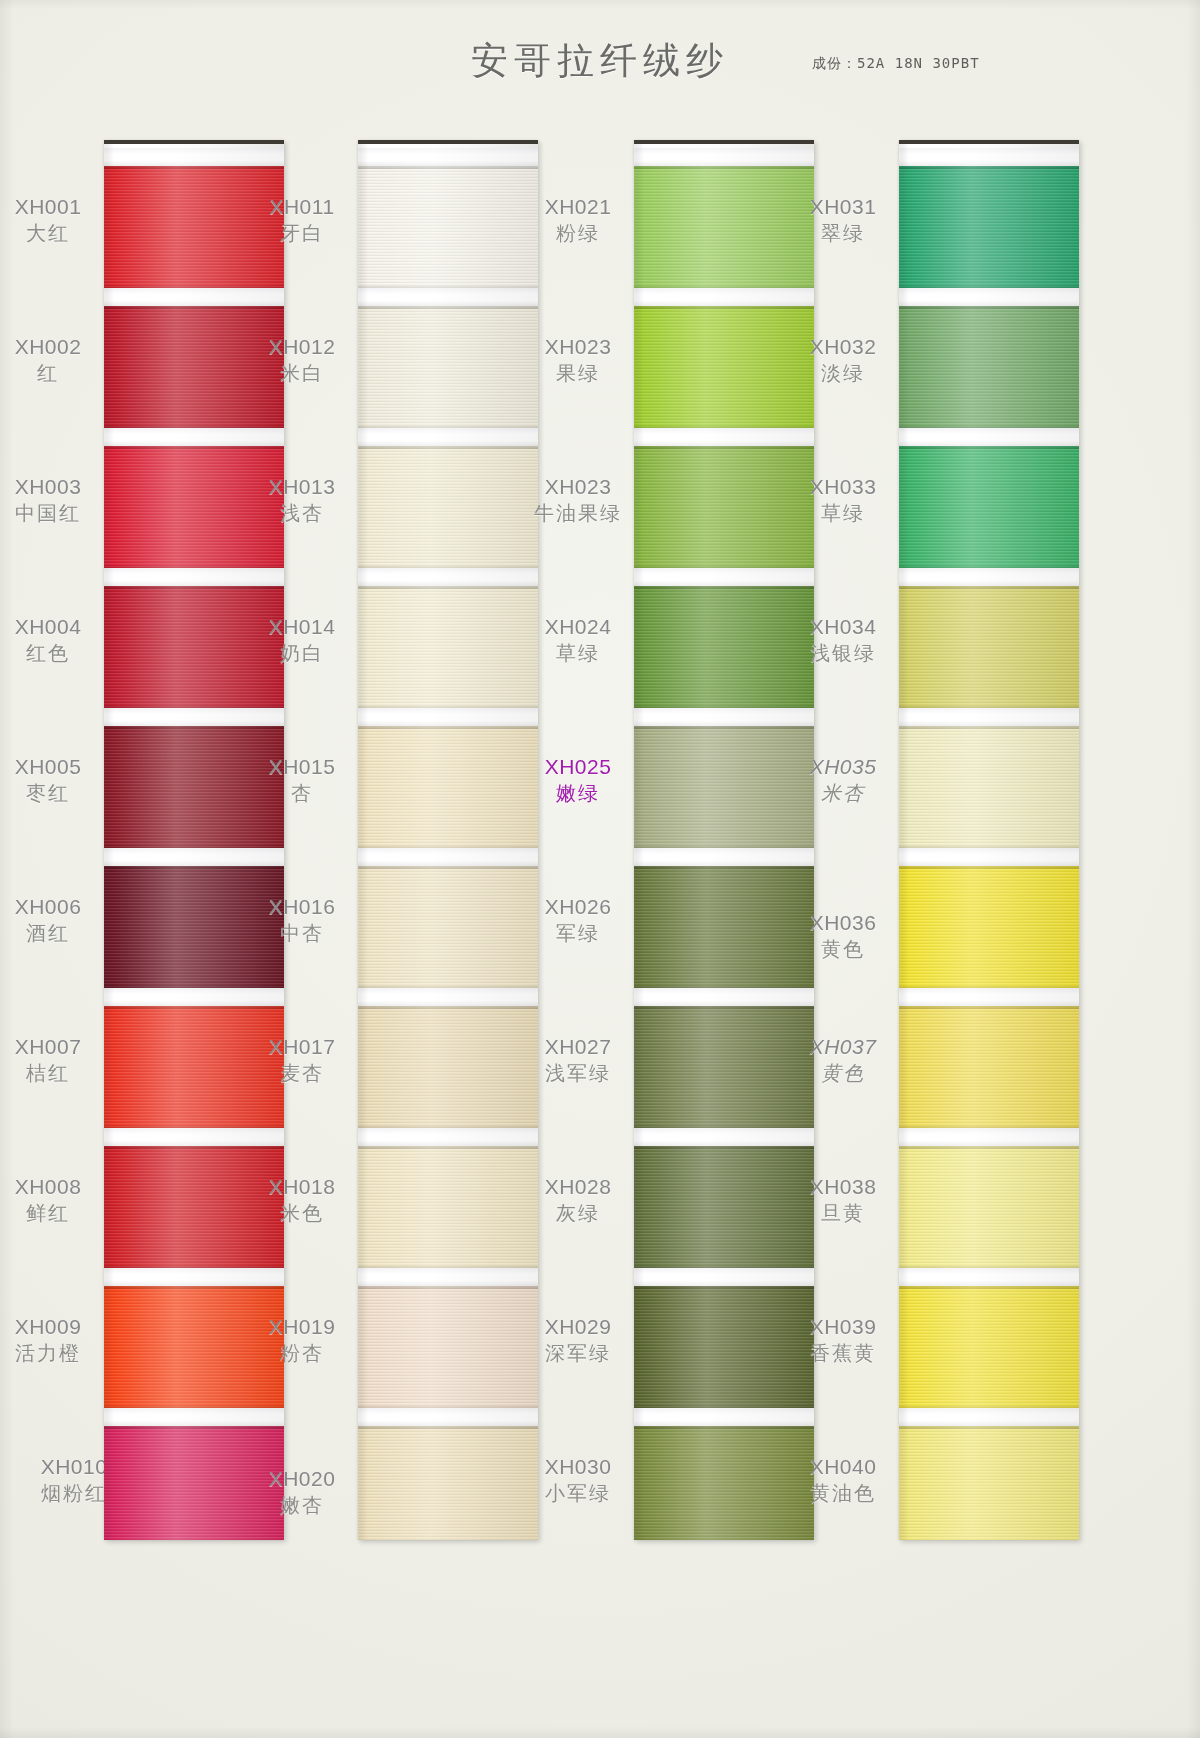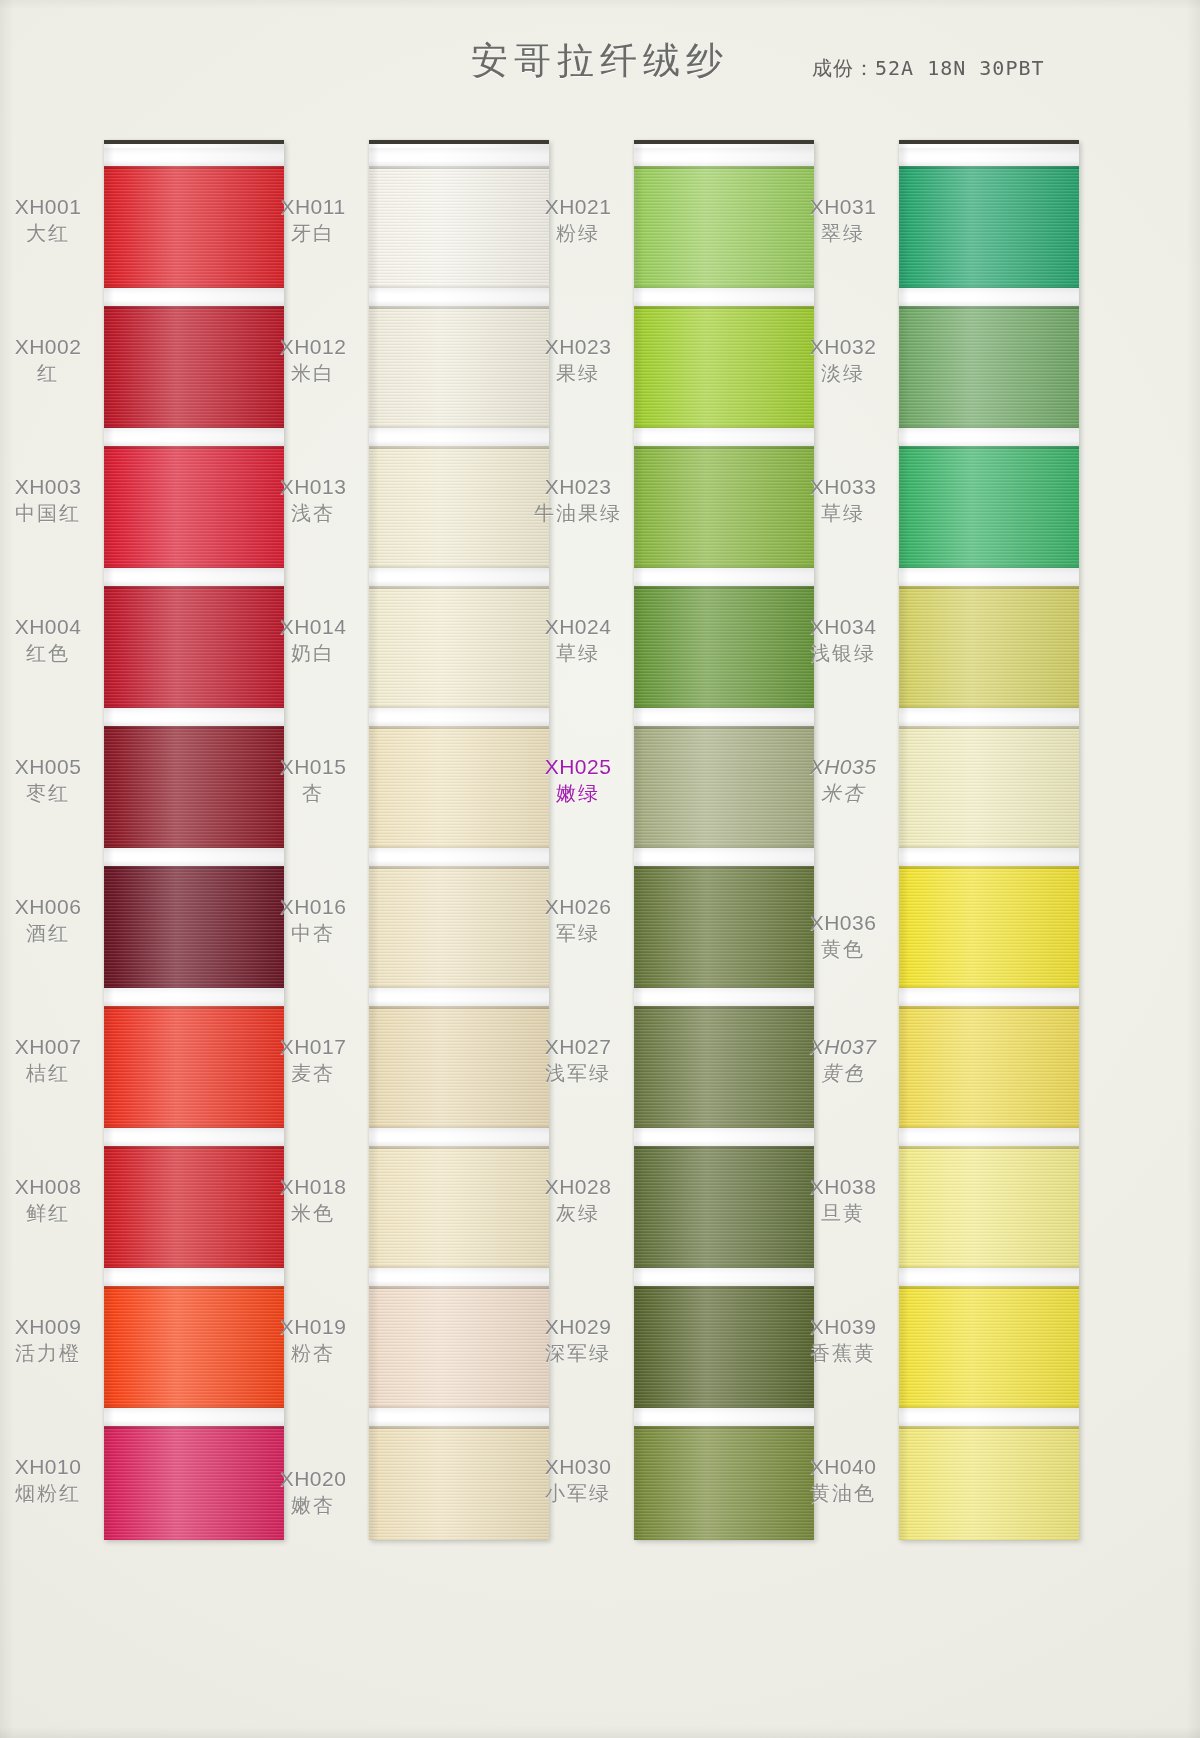--- a/index.html
+++ b/index.html
@@ -31,26 +31,26 @@
   #title{
     position:absolute;left:0;top:36px;width:1200px;text-align:center;
     font-family:"DejaVu Serif","Liberation Serif",serif;
     font-size:37px;letter-spacing:6px;color:#6a6a68;
     text-shadow:0 1px 0 rgba(255,255,255,.8);
     white-space:nowrap;
   }
   #composition{
     position:absolute;left:812px;top:55px;
     font-family:"DejaVu Sans Mono","Liberation Mono",monospace;
-    font-size:20px;letter-spacing:1px;color:#5f5f5d;white-space:nowrap;
+    font-size:14px;letter-spacing:1px;color:#5f5f5d;white-space:nowrap;
   }
 
   
   .column{position:absolute;top:140px;width:300px;height:1468px;}
-  .col0{left:0px;}   .col1{left:265px;text-decoration:underline;}
+  .col0{left:0px;}   .col1{left:254px;text-decoration:underline;}
   .col2{left:530px;} .col3{left:795px;}
 
   .labels{position:absolute;left:0;top:0;width:96px;height:1400px;}
   .label{
     position:absolute;left:0;width:96px;text-align:center;color:#8a8a88;
     text-shadow:0 1px 0 rgba(255,255,255,.55);
   }
   .code{
     font-size:21px;letter-spacing:.5px;line-height:26px;
     font-family:"Liberation Sans","DejaVu Sans",sans-serif;
@@ -146,21 +146,21 @@
           <div class="cname">桔红</div>
         </div>
         <div class="label" style="top: 1034px;">
           <div class="code">XH008</div>
           <div class="cname">鲜红</div>
         </div>
         <div class="label" style="top: 1174px;">
           <div class="code">XH009</div>
           <div class="cname">活力橙</div>
         </div>
-        <div class="label" style="top: 1314px;">
+        <div class="label" style="top: 1314px; padding-left: 26px;">
           <div class="code">XH010</div>
           <div class="cname">烟粉红</div>
         </div>
       </div>
       <div class="strip">
         <div class="gap" style="top: 4px; height: 18px;"></div>
         <div class="swatch" title="XH001 大红" style="top: 22px; height: 122px; background: rgb(224, 36, 44);">
           <div class="threads"></div>
           <div class="topedge"></div>
           <div class="botedge"></div>

